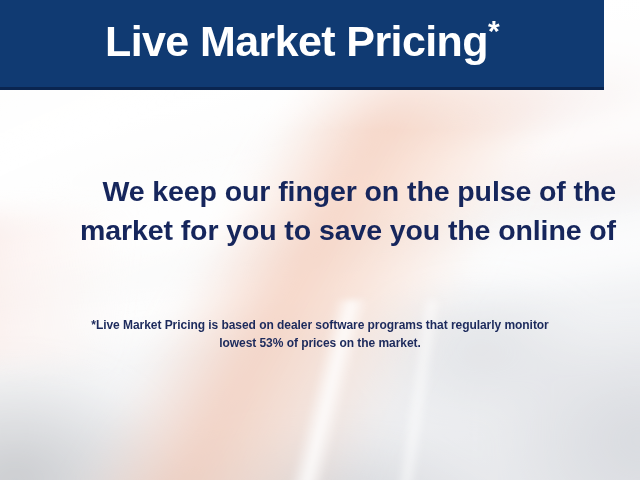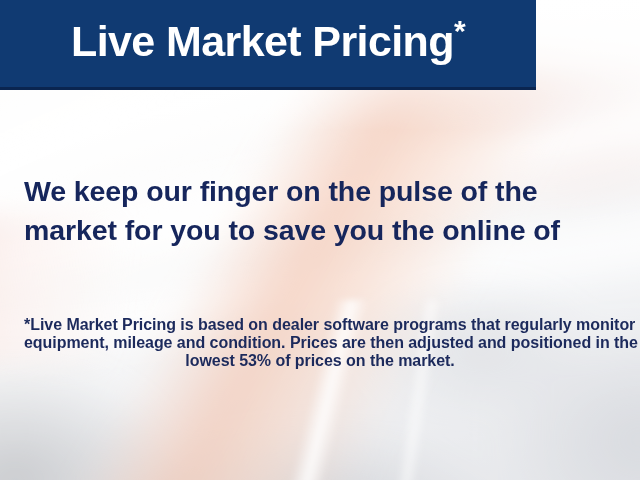--- a/index.html
+++ b/index.html
@@ -131,21 +131,21 @@
     position: absolute;
     left: 0; top: 0; width: 640px; height: 480px;
     background: rgba(255,255,255,0.42);
   }
 
   
   .header-banner {
     position: absolute;
     left: 0;
     top: 0;
-    width: 536px;
+    width: 604px;
     height: 90px;
     background: #103a72;
     border-bottom: 3px solid #0a2550;
     box-sizing: border-box;
     display: flex;
     align-items: center;
     justify-content: center;
   }
   .header-title {
     color: #ffffff;
@@ -162,38 +162,38 @@
     vertical-align: super;
     line-height: 0;
   }
 
   
   .headline {
     position: absolute;
     left: 24px;
     top: 172px;
     width: 592px;
-    text-align: left;
+    text-align: right;
     color: #16265c;
     font-size: 28.5px;
     font-weight: bold;
     line-height: 39px;
     letter-spacing: -0.1px;
   }
   .headline .hl-line { display: block; white-space: nowrap; }
 
   
   .footnote {
     position: absolute;
     left: 24px;
     top: 316px;
     width: 592px;
     text-align: center;
     color: #1c2a5c;
-    font-size: 16px;
+    font-size: 12px;
     font-weight: bold;
     line-height: 18px;
     letter-spacing: -0.05px;
   }
   .footnote .fn-line { display: block; white-space: nowrap; }
 </style>
 </head>
 <body>
 
 <div id="screenshot">
@@ -214,17 +214,16 @@
     <h1 class="header-title"><span>Live Market Pricing</span><span class="asterisk">*</span></h1>
   </div>
 
   <div class="headline">
     <span class="hl-line">We keep our finger on the pulse of the</span>
     <span class="hl-line">market for you to save you the online of</span>
   </div>
 
   <div class="footnote">
     <span class="fn-line">*Live Market Pricing is based on dealer software programs that regularly monitor</span>
-    <span class="fn-line">equipment, mileage and condition. Prices are then adjusted and positioned in the</span>
     <span class="fn-line">lowest 53% of prices on the market.</span>
   </div>
 
 </div>
 
 </body></html>

